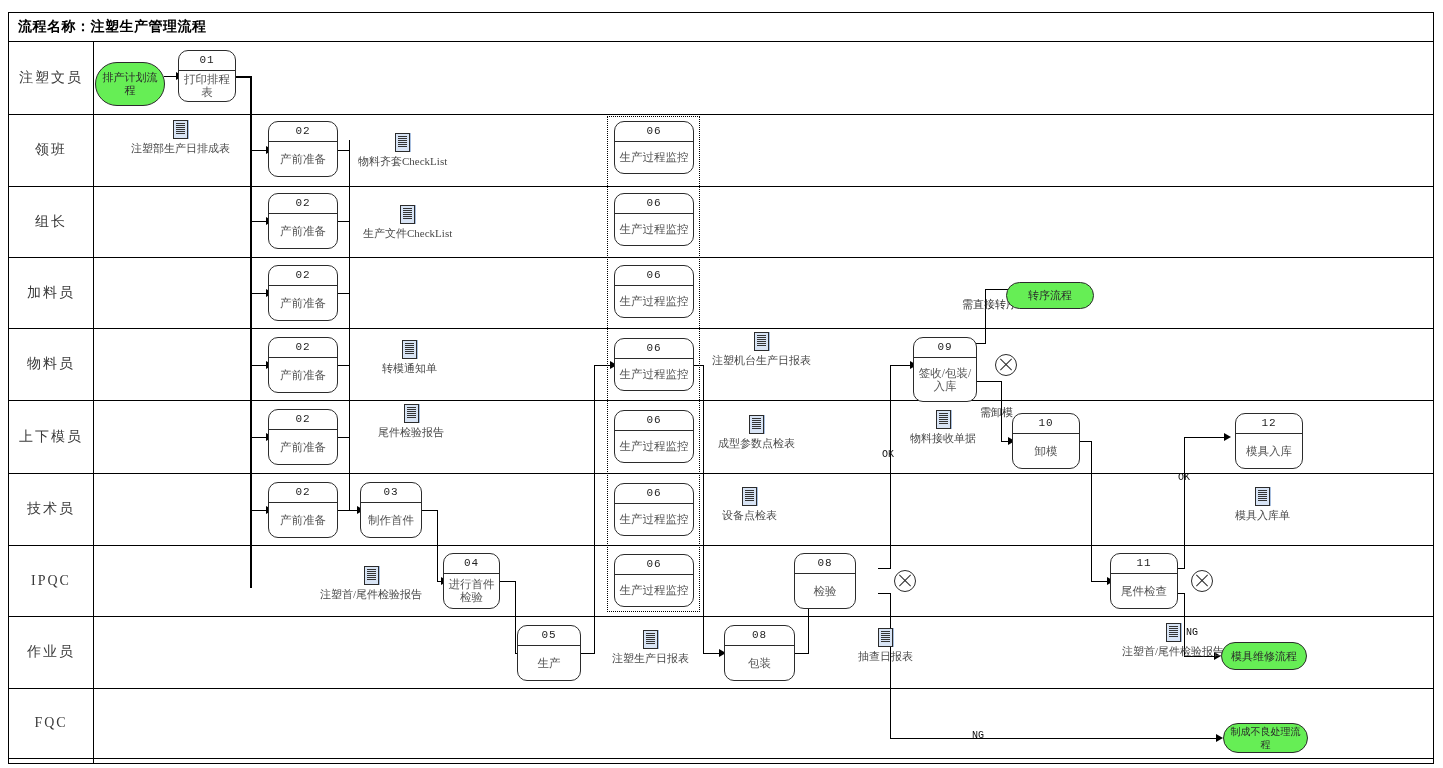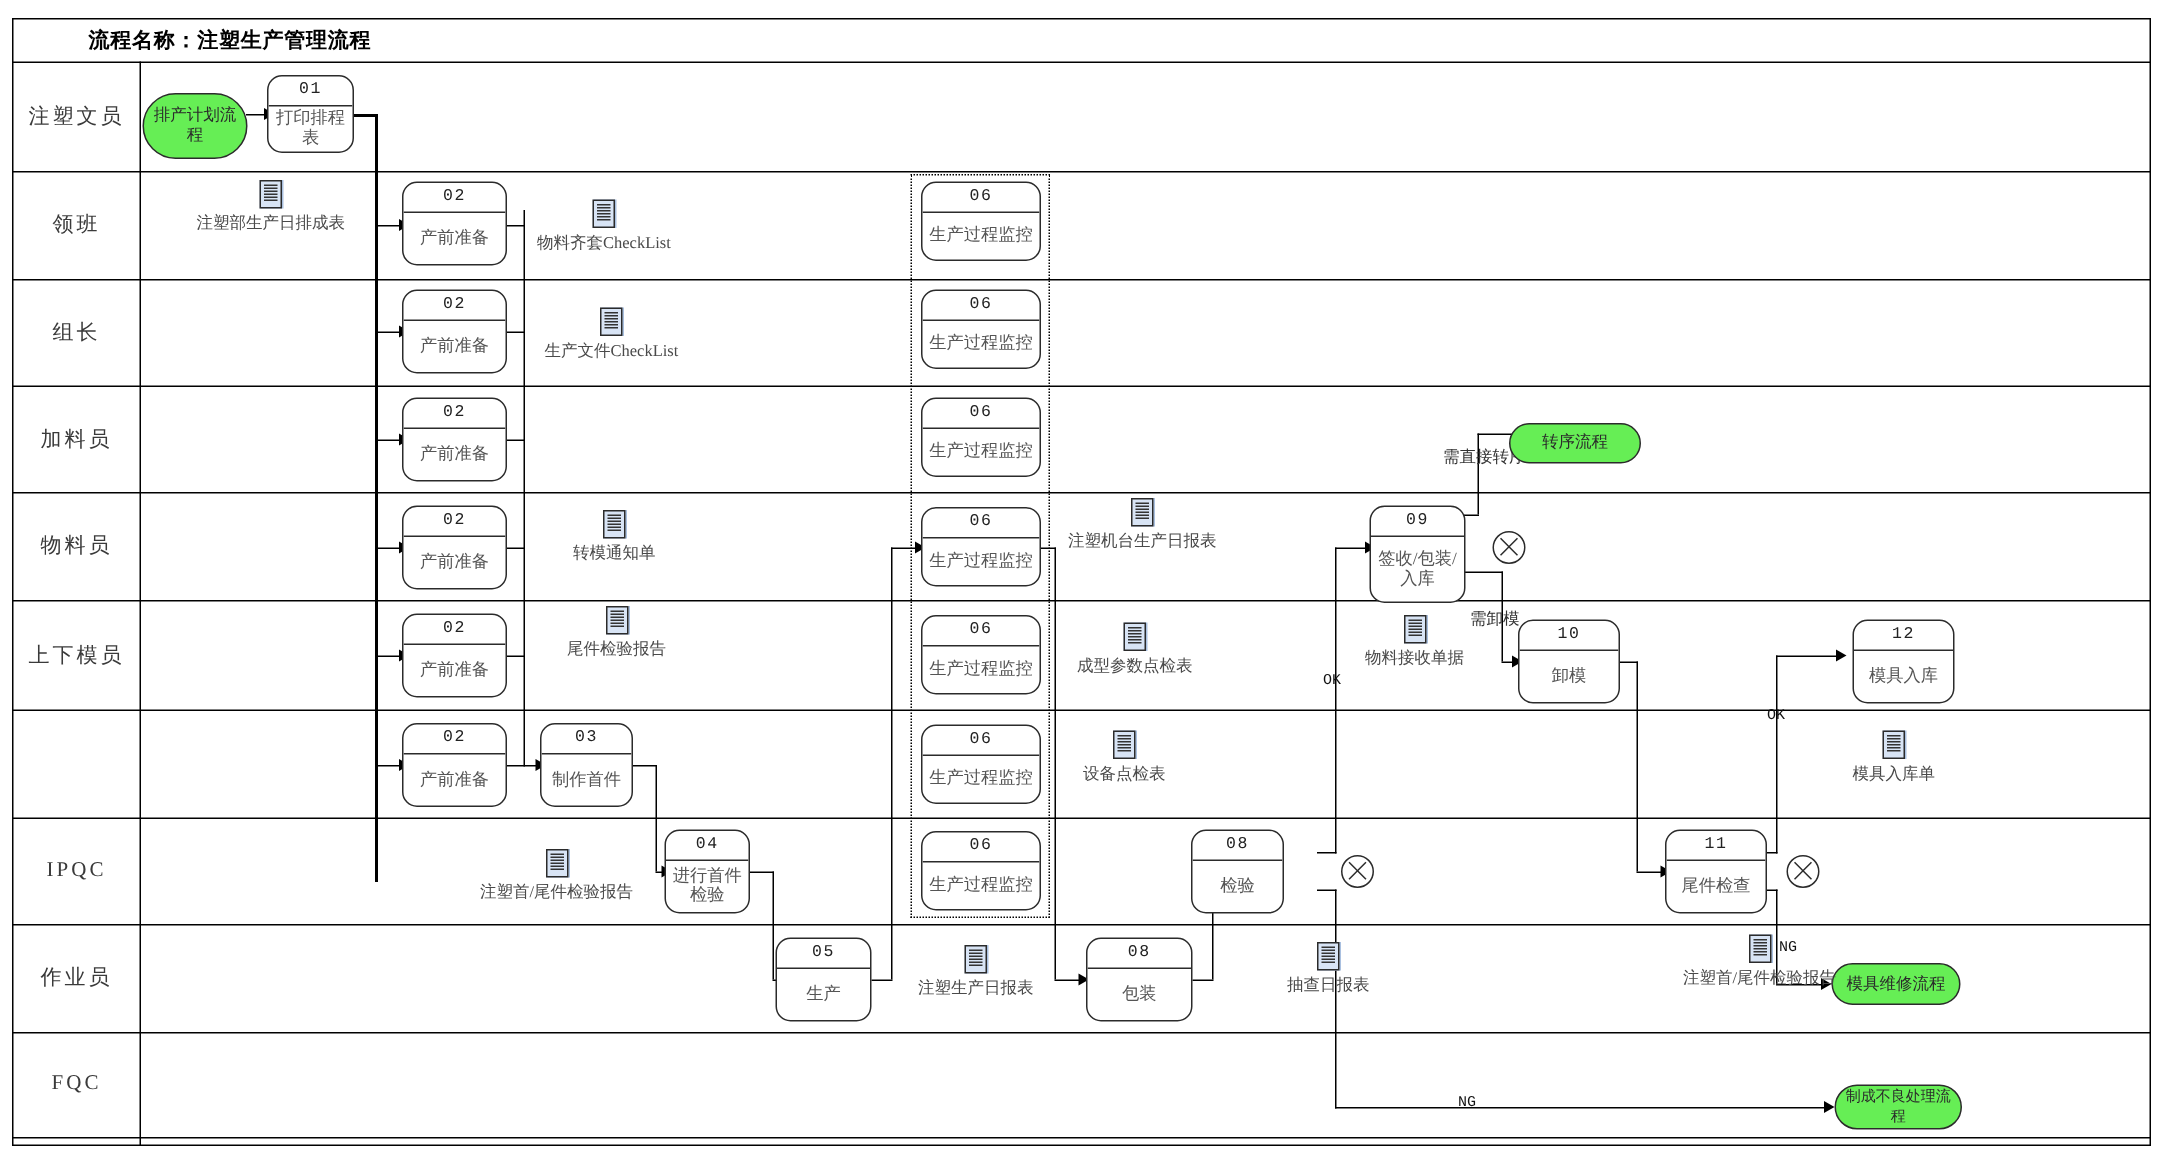--- a/index.html
+++ b/index.html
@@ -5,21 +5,21 @@
   html,body{margin:0;padding:0;background:#ffffff;}
   body{font-family:"Liberation Serif","DejaVu Serif",serif;}
   #canvas{position:relative;width:1443px;height:768px;background:#fff;overflow:hidden;}
 
   
   .frame{position:absolute;left:8px;top:12px;width:1426px;height:752px;border:1px solid #000;box-sizing:border-box;}
   .hline{position:absolute;left:8px;width:1426px;height:0;border-top:1px solid #000;}
   .vline-lane{position:absolute;left:93px;top:41px;width:0;height:723px;border-left:1px solid #000;}
 
   .title-bar{position:absolute;left:10px;top:14px;width:1422px;height:26px;display:flex;align-items:center;}
-  .title-text{font-weight:bold;font-size:14px;color:#000;padding-left:8px;letter-spacing:.5px;margin-left:41px;}
+  .title-text{font-weight:bold;font-size:14px;color:#000;padding-left:8px;letter-spacing:.5px;}
 
   .lane-label{position:absolute;left:9px;width:84px;display:flex;align-items:center;justify-content:center;
               font-size:14px;color:#3a3a3a;letter-spacing:2px;}
 
   
   .task{position:absolute;box-sizing:border-box;border:1px solid #2b2b2b;border-radius:10px;background:#fff;
         display:flex;flex-direction:column;overflow:hidden;}
   .task .num{height:19px;line-height:19px;text-align:center;font-size:11px;color:#222;border-bottom:1px solid #2b2b2b;
              font-family:"Liberation Mono","DejaVu Sans Mono",monospace;letter-spacing:1px;}
   .task .nm{flex:1;display:flex;align-items:center;justify-content:center;text-align:center;font-size:11.5px;
@@ -83,20 +83,21 @@
   <div class="hline" style="top:688px"></div>
   <div class="hline" style="top:758px"></div>
   <div class="vline-lane"></div>
 
   <div class="lane-label" style="top:114px;height:72px">领班</div>
   <div class="lane-label" style="top:41px;height:73px">注塑文员</div>
   <div class="lane-label" style="top:186px;height:71px">组长</div>
   <div class="lane-label" style="top:257px;height:71px">加料员</div>
   <div class="lane-label" style="top:328px;height:72px">物料员</div>
   <div class="lane-label" style="top:400px;height:73px">上下模员</div>
+  <div class="lane-label" style="top:473px;height:72px">技术员</div>
   <div class="lane-label" style="top:545px;height:71px">IPQC</div>
   <div class="lane-label" style="top:616px;height:72px">作业员</div>
   <div class="lane-label" style="top:688px;height:70px">FQC</div>
 
   <div class="seg v2" style="left:250px;top:76px;height:512px"></div>
   <div class="seg h2" style="left:236px;top:76px;width:16px"></div>
 
   <div class="seg h" style="left:252px;top:150px;width:16px"></div>
   <div class="arrow r" style="left:266px;top:146px"></div>
   <div class="seg h" style="left:252px;top:221px;width:16px"></div>

